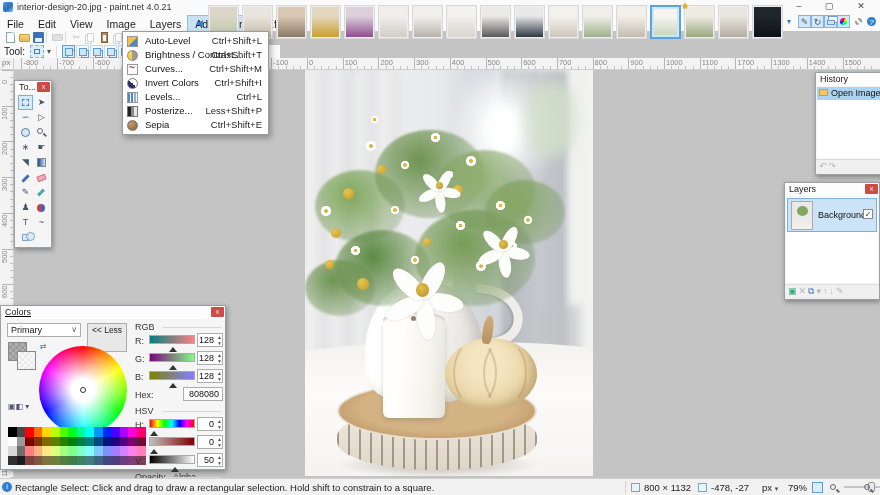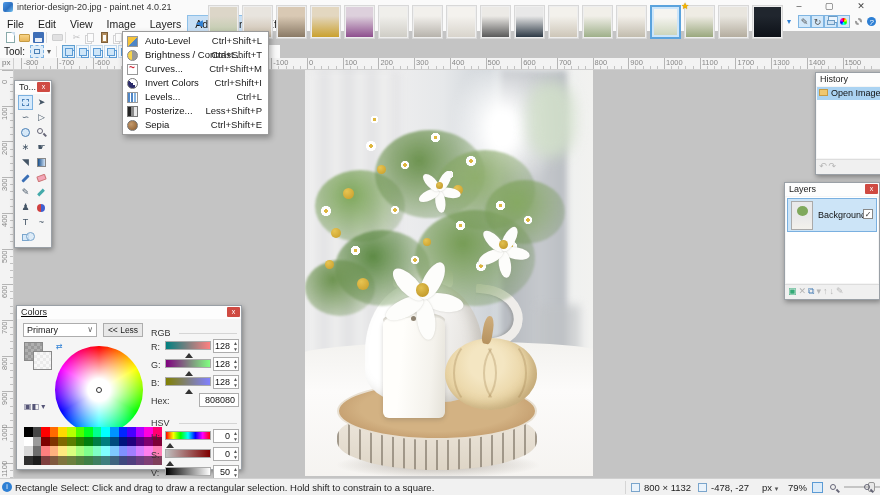--- a/index.html
+++ b/index.html
@@ -83,38 +83,38 @@
   .tg-zoom i,.mag { position:absolute; left:3px; top:3px; width:6px; height:6px; border:1.5px solid #667; border-radius:50%; }
   .tg-zoom i::after,.mag::after { content:""; position:absolute; left:5px; top:5px; width:4px; height:1.5px; background:#667; transform:rotate(45deg); }
   .tg-gradient i { position:absolute; inset:3px; background:linear-gradient(90deg,#1a4f8a,#cfe2f5); border:1px solid #888; }
   .tg-paintbrush i { position:absolute; left:3px; top:7px; width:9px; height:3px; background:#3a6fb5; transform:rotate(-45deg); border-radius:1px; }
   .tg-eraser i { position:absolute; left:3px; top:5px; width:9px; height:6px; background:#f4a6b8; border:1px solid #c77; transform:rotate(-20deg); border-radius:1px; }
   .tg-color-picker i { position:absolute; left:3px; top:6px; width:8px; height:3px; background:#4aa; transform:rotate(-45deg); }
   .tg-recolor i { position:absolute; left:3px; top:4px; width:8px; height:8px; border-radius:50%; background:linear-gradient(90deg,#d04040 50%,#4060d0 50%); }
   .tg-shapes i { position:absolute; left:4px; top:4px; width:7px; height:7px; border:1px solid #7aa5cc; background:#d7e9f8; }
   .tg-shapes i::after { content:""; position:absolute; left:3px; top:-3px; width:7px; height:7px; border:1px solid #7aa5cc; border-radius:50%; background:rgba(215,233,248,.8); }
   
-  .colors-win { left:16px; top:305px; width:226px; height:165px;text-decoration:underline; }
+  .colors-win { left:0; top:305px; width:226px; height:165px;text-decoration:underline; }
   .cw-dd { position:absolute; left:6px; top:17px; width:74px; height:14px; background:#fff; border:1px solid #adadad; font-size:9px; padding:1px 3px; color:#222; }
   .cw-dd .car { position:absolute; right:3px; top:1px; color:#666; font-size:8px; }
-  .cw-less { position:absolute; left:86px; top:17px; width:40px; height:14px; background:#e8e8e8; border:1px solid #adadad; font-size:8.5px; text-align:center; line-height:12px; color:#222; }
+  .cw-less { position:absolute; left:86px; top:17px; width:40px; height:29px; background:#e8e8e8; border:1px solid #adadad; font-size:8.5px; text-align:center; line-height:12px; color:#222; }
   .swatch2 { position:absolute; left:7px; top:36px; width:30px; height:30px; }
   .sw { position:absolute; width:19px; height:19px; border:1px solid #888;
     background:linear-gradient(45deg,#bbb 25%,transparent 25%,transparent 75%,#bbb 75%) 0 0/6px 6px,linear-gradient(45deg,#bbb 25%,#e8e8e8 25%,#e8e8e8 75%,#bbb 75%) 3px 3px/6px 6px; }
   .sw.pri::after { content:""; position:absolute; inset:0; background:rgba(128,128,128,.55); }
   .sw.sec { left:9px; top:9px; } .sw.sec::after { content:""; position:absolute; inset:0; background:rgba(255,255,255,.7); }
   .sw-reset { position:absolute; left:32px; top:0; color:#2d7fd4; font-size:8px; }
   .wheel { position:absolute; left:38px; top:40px; width:88px; height:88px; border-radius:50%;
     background:radial-gradient(circle,#fff 0 18%,rgba(255,255,255,0) 70%),conic-gradient(#f00,#ff0,#0f0,#0ff,#00f,#f0f,#f00); }
   .wheel-marker { position:absolute; left:41px; top:41px; width:6px; height:6px; border:1px solid #333; border-radius:50%; }
   .cw-mini { position:absolute; left:7px; top:96px; font-size:8px; color:#557; }
   .palette { position:absolute; left:7px; top:121px; }
   .pal-cell { position:absolute; width:8.6px; height:9.5px; }
   .cw-right { position:absolute; left:134px; top:14px; width:88px; }
-  .cw-sect { position:relative; font-size:9px; color:#333; margin-top:8px; }
+  .cw-sect { position:relative; font-size:9px; color:#333; margin-top:2px; }
   .cw-sect .rule { position:absolute; left:28px; right:2px; top:5px; height:1px; background:#d5d5d5; }
   .crow { position:relative; height:18px; }
   .crow .lab { position:absolute; left:0; top:4px; font-size:9px; color:#333; }
   .crow .slider { position:absolute; left:14px; top:3px; width:46px; height:9px; border:1px solid #aaa; }
   .crow .thumbk { position:absolute; top:11px; width:0; height:0; border:4px solid transparent; border-bottom:5px solid #333; }
   .crow .num { position:absolute; right:0; top:1px; width:26px; height:14px; background:#fff; border:1px solid #adadad; font-size:9px; text-align:right; padding:1px 8px 0 0; color:#111; }
   .crow .spin { position:absolute; right:1px; top:2px; font-size:5px; color:#555; line-height:6px; }
   .hexrow .num { width:40px; }
   
   .layers-win { left:784px; top:182px; width:96px; height:118px; }

